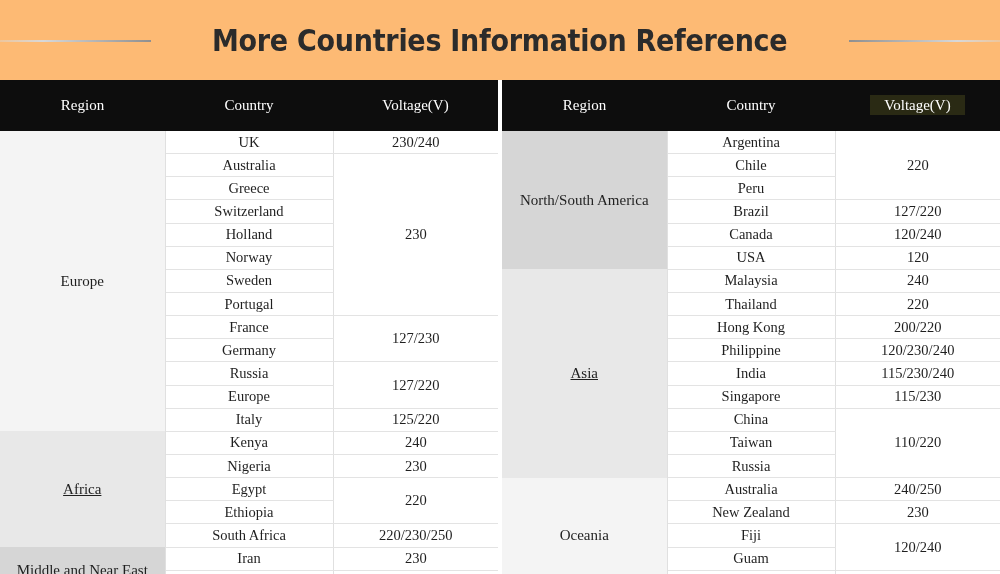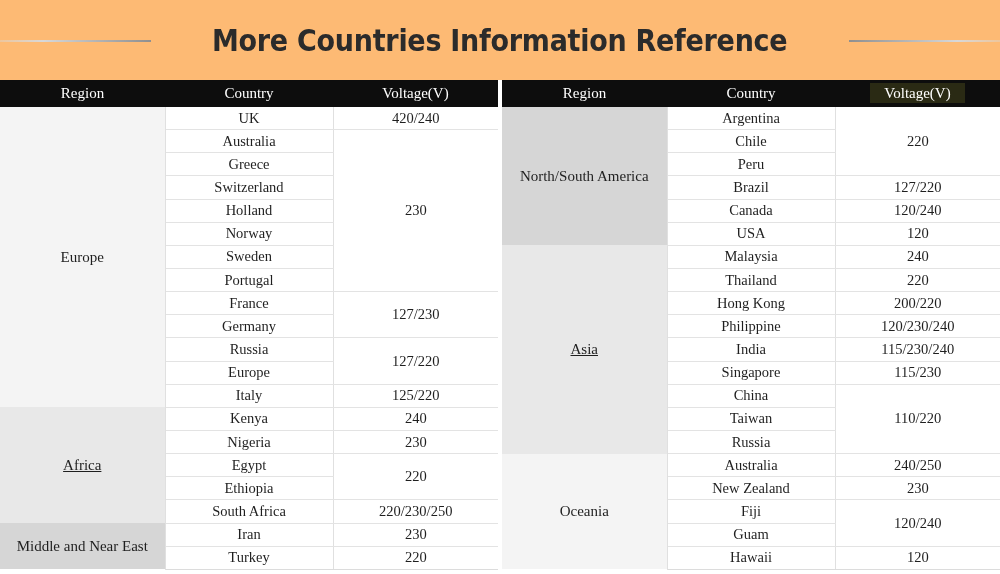--- a/index.html
+++ b/index.html
@@ -71,21 +71,21 @@
     font-size: 14.5px;
     color: #1f1f1f;
   }
   table.grid th {
     background: #0d0d0d;
     color: #ffffff;
     font-weight: 400;
     font-size: 15px;
     height: 25px;
     line-height: 25px;
-    padding: 1px;
+    padding: 13px;
     text-align: center;
     border: none;
   }
   table.grid th.voltage-hl span {
     background: #2a2a14;
     padding: 2px 14px;
   }
   table.grid td {
     height: 22.15px;
     padding: 0 2px;
@@ -145,21 +145,21 @@
       <tr>
         <th>Region</th>
         <th>Country</th>
         <th>Voltage(V)</th>
       </tr>
     </thead>
     <tbody>
         <tr>
           <td class="region sh-1" rowspan="13">Europe</td>
           <td class="country">UK</td>
-          <td class="volt" rowspan="1">420/240</td>
+          <td class="volt" rowspan="1">230/240</td>
         </tr>
         <tr>
           <td class="country">Australia</td>
           <td class="volt-span" rowspan="7">230</td>
         </tr>
         <tr>
           <td class="country">Greece</td>
         </tr>
         <tr>
           <td class="country">Switzerland</td>

